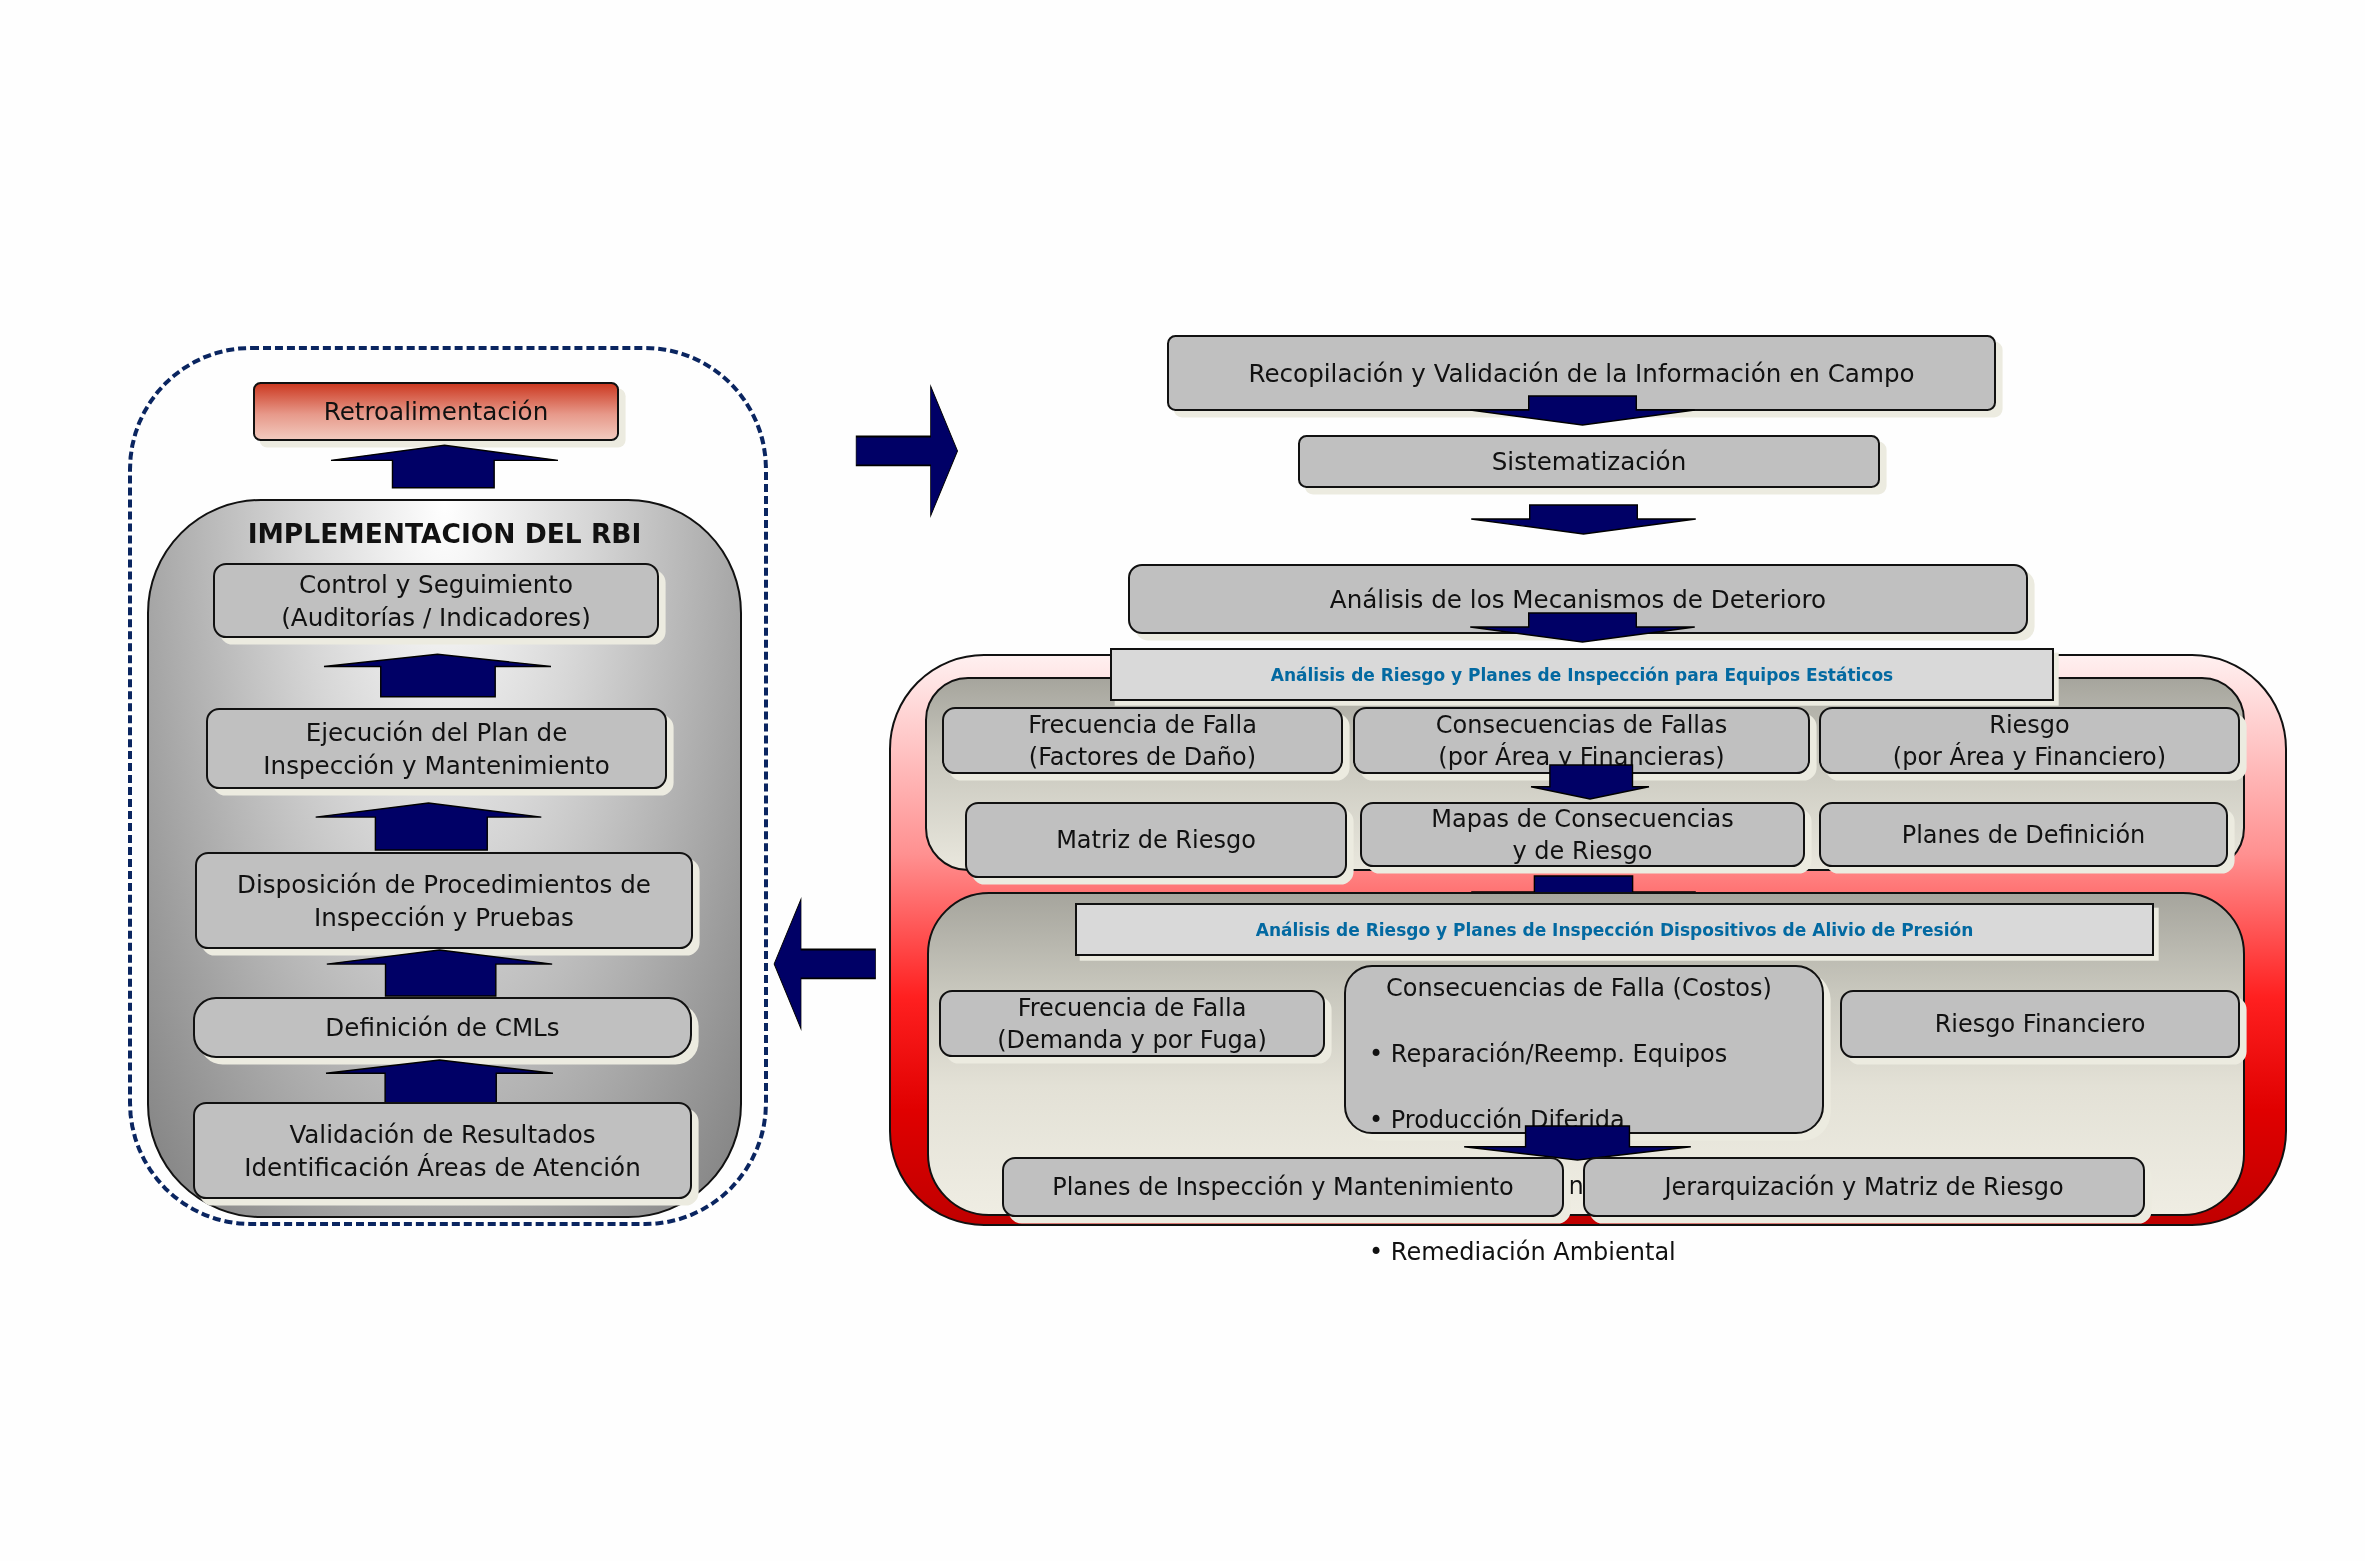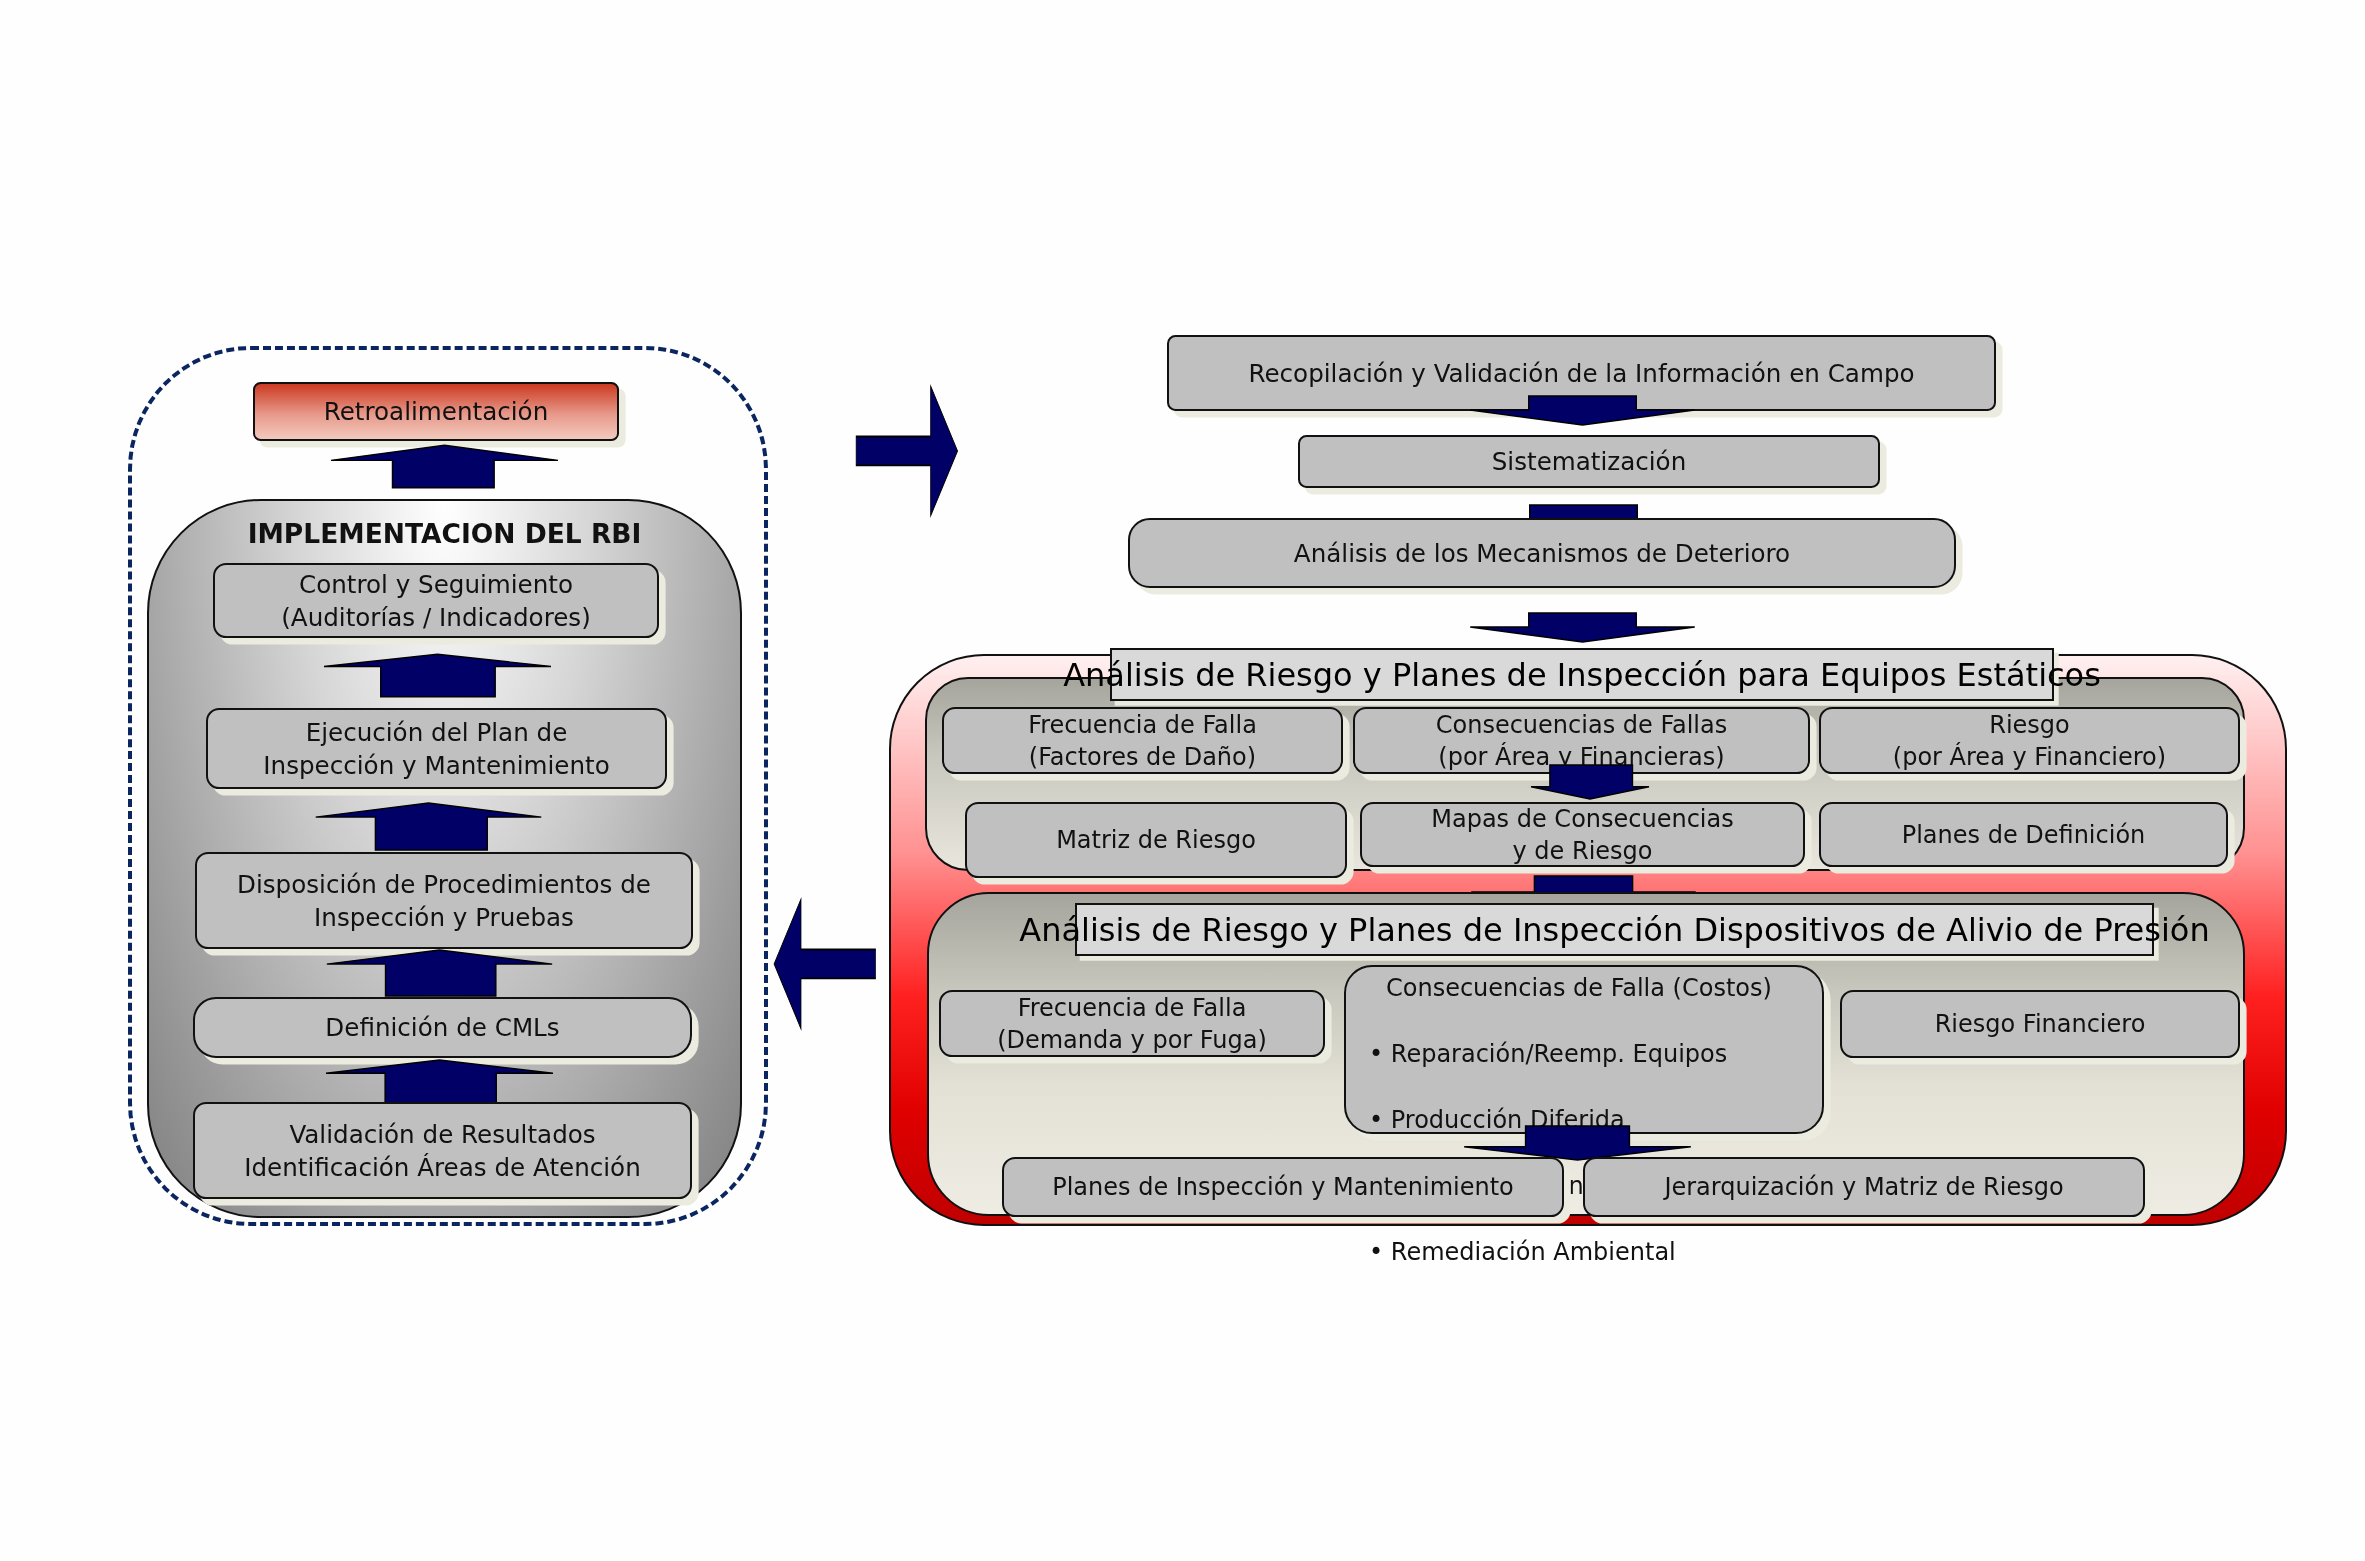--- a/index.html
+++ b/index.html
@@ -3,22 +3,22 @@
 <meta charset="utf-8">
 <style>
   html, body { margin:0; padding:0; }
   body { width:2413px; height:1561px; background:#fefefe; position:relative; overflow:hidden;
          font-family:"DejaVu Sans", "Liberation Sans", sans-serif; }
   .abs { position:absolute; box-sizing:border-box; }
   .box { position:absolute; box-sizing:border-box; background:#c0c0c0; border:2.4px solid #111;
          border-radius:13.2px; display:flex; align-items:center; justify-content:center; text-align:center;
          color:#111; font-size:24.6px; line-height:33px; box-shadow:6.6px 6.6px 0 #ecebe0; white-space:pre-line; }
   .titlebar { position:absolute; box-sizing:border-box; background:#d9d9d9; border:2.4px solid #111;
-         display:flex; align-items:center; justify-content:center; font-weight:normal; font-size:32px;
-         color:#000000; box-shadow:4.7px 4.7px 0 #ecebe0; white-space:nowrap; }
+         display:flex; align-items:center; justify-content:center; font-weight:bold; font-size:17px;
+         color:#0369a1; box-shadow:4.7px 4.7px 0 #ecebe0; white-space:nowrap; }
   svg.arrow { position:absolute; overflow:visible; }
   .bullets { list-style:none; margin:0; padding:0; text-align:left; }
   .bullets li::before { content:"\2022\00a0"; }
 </style>
 </head>
 <body>
 
 <div class="abs" style="left:128px;top:346px;width:640px;height:880px;border:4.3px dashed #0a2560;border-radius:123px;"></div>
 
 <div class="box" style="left:253px;top:382px;width:366px;height:59px;border-radius:7.6px;background:linear-gradient(#cc3a22,#e7998a 55%,#f2c9bd);">
@@ -70,21 +70,21 @@
 <div class="box" style="left:1167px;top:335px;width:829px;height:76px;border-radius:8.5px;">Recopilación y Validación de la Información en Campo</div>
 <svg class="arrow" style="left:1469px;top:396px" width="227" height="29" viewBox="0 0 480 62">
   <polygon points="125,0 355,0 355,30 480,30 240,62 0,30 125,30" fill="#000066" stroke="#000" stroke-width="3"></polygon>
 </svg>
 
 <div class="box" style="left:1298px;top:435px;width:582px;height:53px;border-radius:8.5px;">Sistematización</div>
 <svg class="arrow" style="left:1470px;top:505px" width="227" height="29" viewBox="0 0 480 62">
   <polygon points="125,0 355,0 355,30 480,30 240,62 0,30 125,30" fill="#000066" stroke="#000" stroke-width="3"></polygon>
 </svg>
 
-<div class="box" style="left:1128px;top:518px;width:828px;height:70px;border-radius:22px;">Análisis de los Mecanismos de Deterioro</div>
+<div class="box" style="left:1128px;top:564px;width:900px;height:70px;border-radius:14px;">Análisis de los Mecanismos de Deterioro</div>
 <svg class="arrow" style="left:1469px;top:613px" width="227" height="29" viewBox="0 0 480 62">
   <polygon points="125,0 355,0 355,30 480,30 240,62 0,30 125,30" fill="#000066" stroke="#000" stroke-width="3"></polygon>
 </svg>
 
 <div class="abs" style="left:889px;top:654px;width:1398px;height:572px;border:2.4px solid #111;border-radius:95px;
             background:linear-gradient(#fff0f0 0%, #ff9090 35%, #ff2020 60%, #e00000 80%, #c00000 100%);"></div>
 
 <div class="abs" style="left:925px;top:677px;width:1320px;height:194px;border:2.4px solid #111;border-radius:43px;
             background:linear-gradient(#a6a59d 0%, #c8c7bd 40%, #e9e7dd 100%);"></div>
 <div class="titlebar" style="left:1110px;top:648px;width:944px;height:53px;">Análisis de Riesgo y Planes de Inspección para Equipos Estáticos</div>

